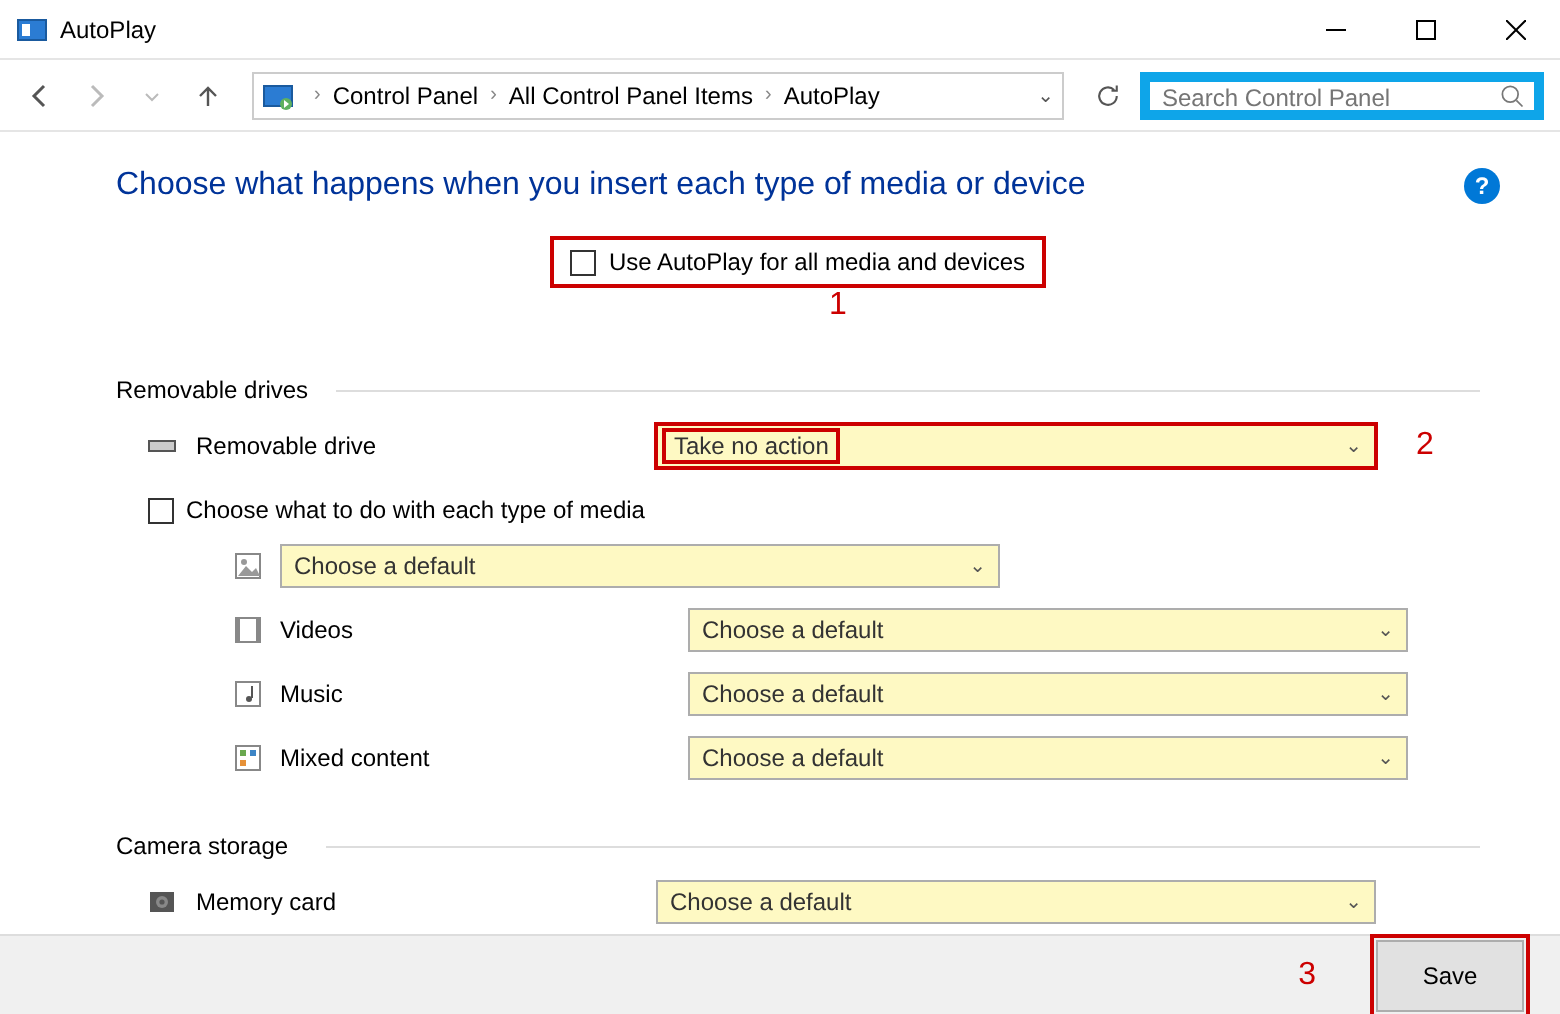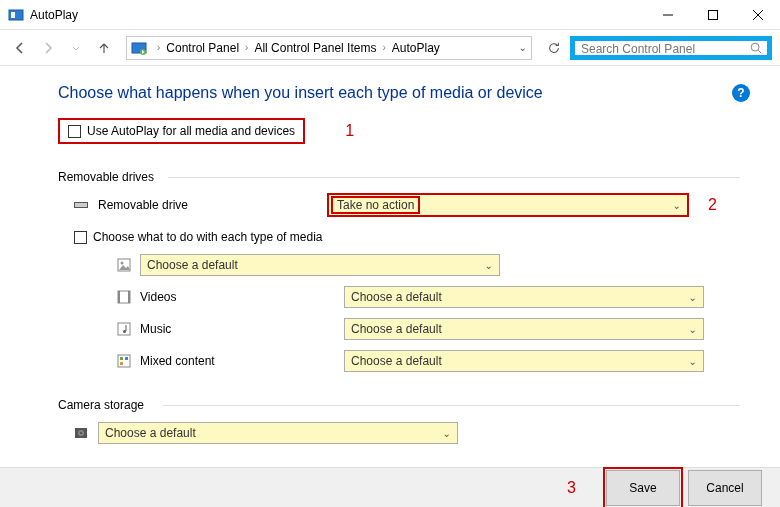--- a/index.html
+++ b/index.html
@@ -133,21 +133,21 @@
           <circle cx="7" cy="7" r="4.5" stroke="#777"></circle>
           <line x1="10.5" y1="10.5" x2="14" y2="14" stroke="#777"></line>
         </svg></span>
   </div>
 </div>
 
 <div class="content">
   <div class="helpicon">?</div>
   <div class="heading">Choose what happens when you insert each type of media or device</div>
 
-  <div style="display:flex;align-items:center;">
+  <div style="display:flex;align-items:center;flex-direction:column;">
     <span class="redbox">
       <span class="chk"></span>
       <span>Use AutoPlay for all media and devices</span>
     </span>
     <span class="annotation">1</span>
   </div>
 
   <div class="section-head">Removable drives</div>
 
   <div class="row">
@@ -230,24 +230,24 @@
   <div class="section-head cam">Camera storage</div>
 
   <div class="row">
     <div class="rowicon">
         <svg width="16" height="12" viewBox="0 0 16 12">
           <rect x="1" y="1" width="12" height="10" fill="#555"></rect>
           <circle cx="7" cy="6" r="3" fill="#888"></circle>
           <circle cx="7" cy="6" r="1.3" fill="#555"></circle>
         </svg>
       </div>
+    <div class="rowlabel">Memory card</div>
     <div class="combo">
         <span>Choose a default</span>
         <span class="caret">⌄</span>
       </div>
   </div>
 </div>
 
 <div class="footer">
   <span class="footann">3</span>
   <div class="btn hl">Save</div>
-  <div class="btn">Cancel</div>
 </div>
 
 </body></html>

